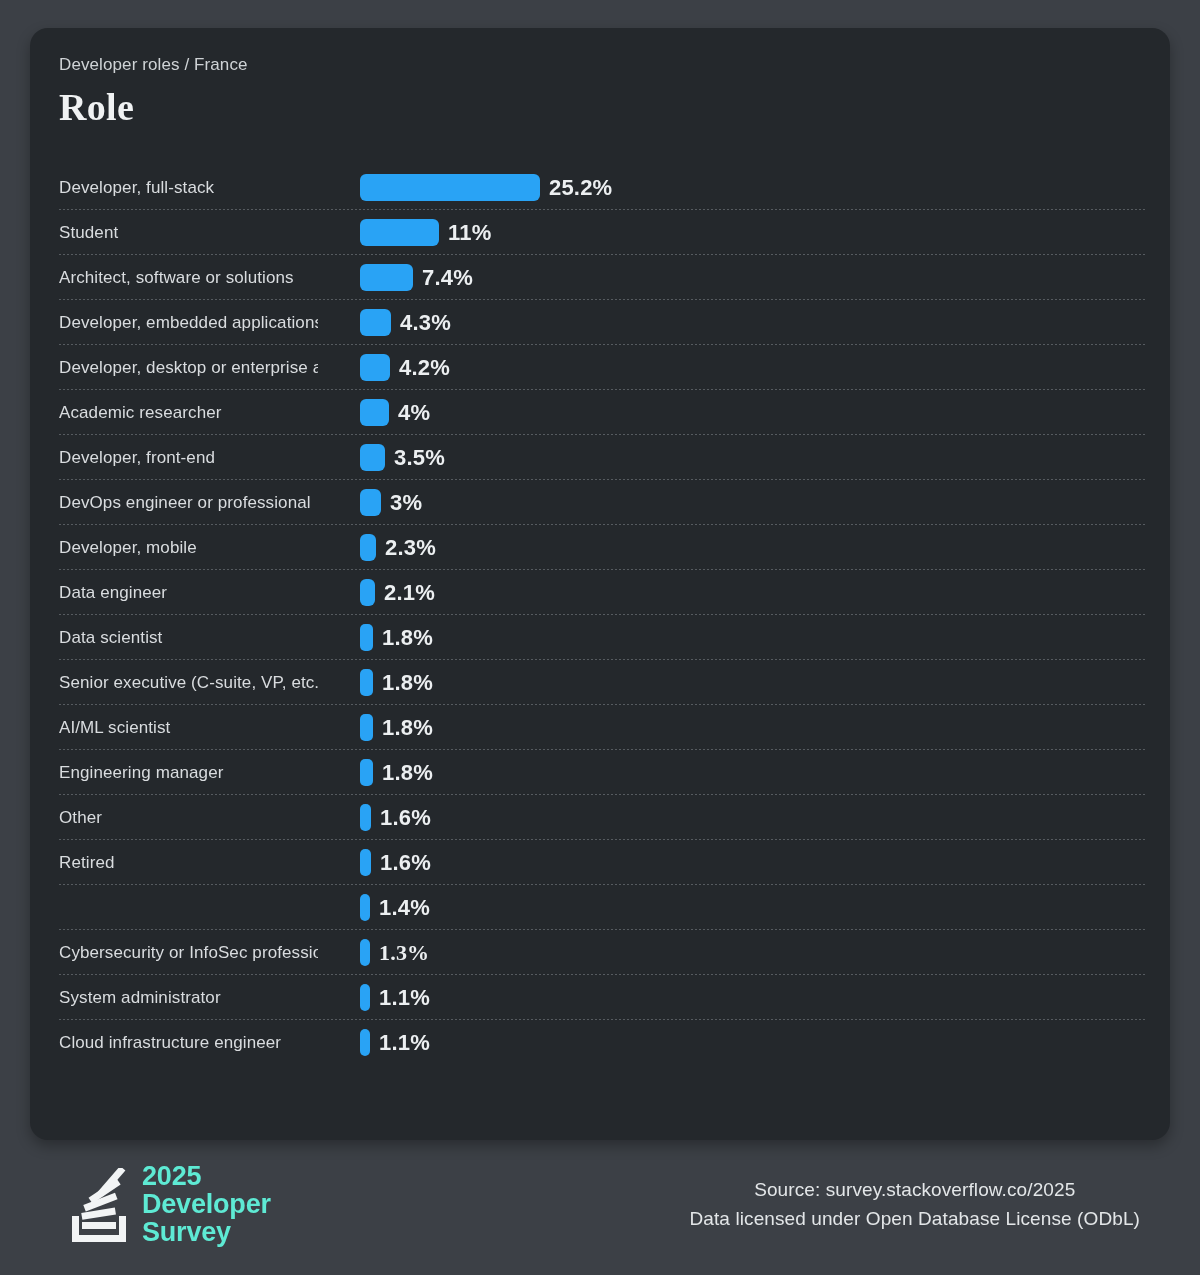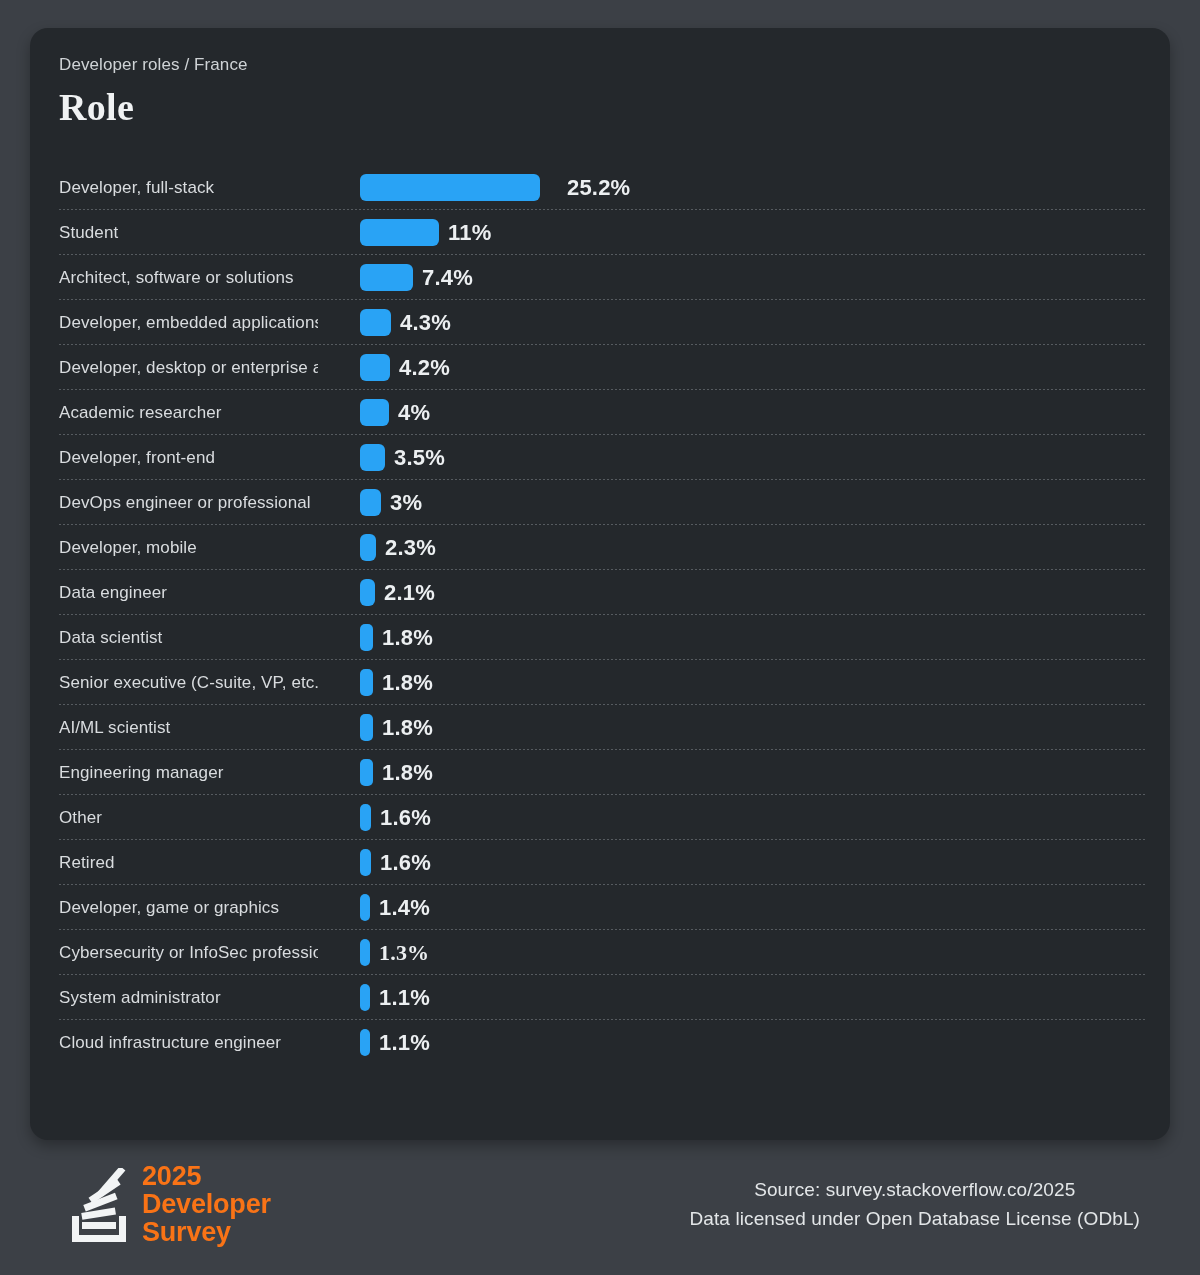--- a/index.html
+++ b/index.html
@@ -79,21 +79,21 @@
   
   .footer { position:absolute; left:0; top:1152px; width:1200px; height:110px; }
 
   .logo-wrap {
     position:absolute; left:68px; top:10px;
     display:flex; align-items:flex-end; gap:12px;
   }
   .logo-mark { width:62px; height:78px; display:block; }
   .logo-text {
     font-size:27px; font-weight:bold; line-height:1.04;
-    color:#f97316; letter-spacing:-.2px;
+    color:#5eead4; letter-spacing:-.2px;
   }
   .logo-text span { display:block; }
 
   .source {
     position:absolute; right:60px; top:23px;
     text-align:center;
     font-size:19px; color:#e3e6e8; line-height:1.55;
     letter-spacing:.1px;
   }
   .source span { display:block; }
@@ -106,21 +106,21 @@
   <div class="card">
 
     <div class="breadcrumb">Developer roles / France</div>
     <div class="page-title">Role</div>
 
     <div class="chart" id="chart">
         <div class="row">
           <div class="row-label">Developer, full-stack</div>
           <div class="bar-track">
             <div class="bar" style="left: 30px; width: 180px; background: rgb(41, 163, 245);"></div>
-            <div class="bar-value" style="left: 237px;">25.2%</div>
+            <div class="bar-value" style="left: 219px;">25.2%</div>
           </div>
           <div class="row-sep"></div>
         </div>
         <div class="row">
           <div class="row-label">Student</div>
           <div class="bar-track">
             <div class="bar" style="left: 30px; width: 79px; background: rgb(41, 163, 245);"></div>
             <div class="bar-value" style="left: 118px; text-align: right;">11%</div>
           </div>
           <div class="row-sep"></div>
@@ -231,21 +231,20 @@
         </div>
         <div class="row">
           <div class="row-label">Retired</div>
           <div class="bar-track">
             <div class="bar tiny" style="left: 30px; width: 11px; background: rgb(41, 163, 245);"></div>
             <div class="bar-value" style="left: 50px;">1.6%</div>
           </div>
           <div class="row-sep"></div>
         </div>
         <div class="row">
-          <div class="row-label">Developer, game or graphics</div>
           <div class="bar-track">
             <div class="bar tiny" style="left: 30px; width: 10px; background: rgb(41, 163, 245);"></div>
             <div class="bar-value" style="left: 49px;">1.4%</div>
           </div>
           <div class="row-sep"></div>
         </div>
         <div class="row">
           <div class="row-label">Cybersecurity or InfoSec professional</div>
           <div class="bar-track">
             <div class="bar tiny" style="left: 30px; width: 10px; background: rgb(41, 163, 245);"></div>

